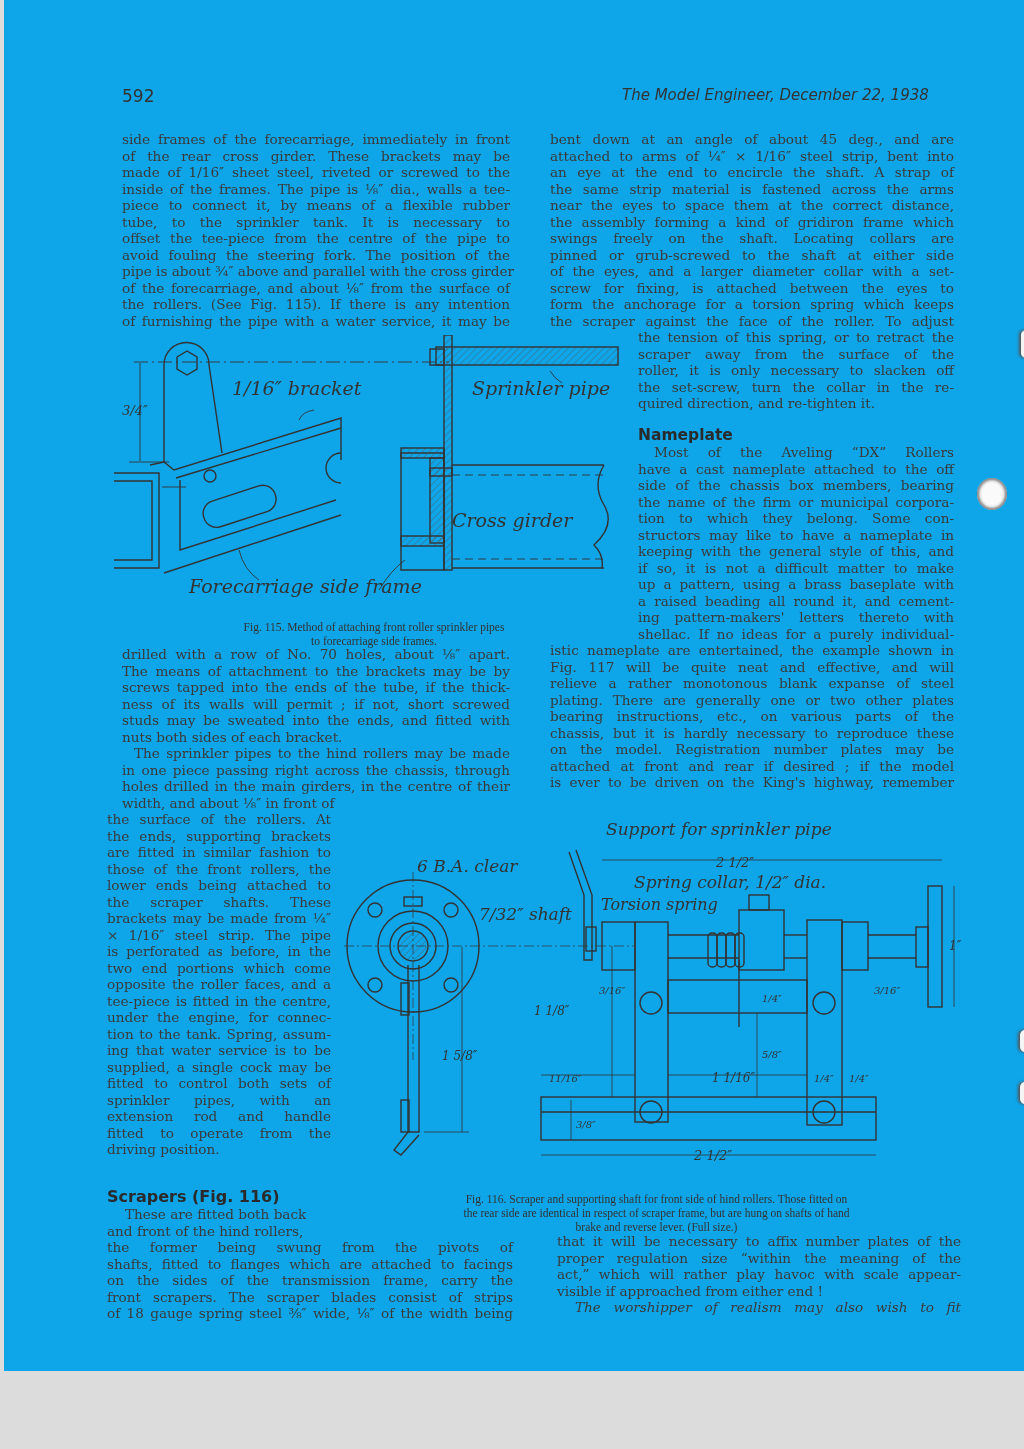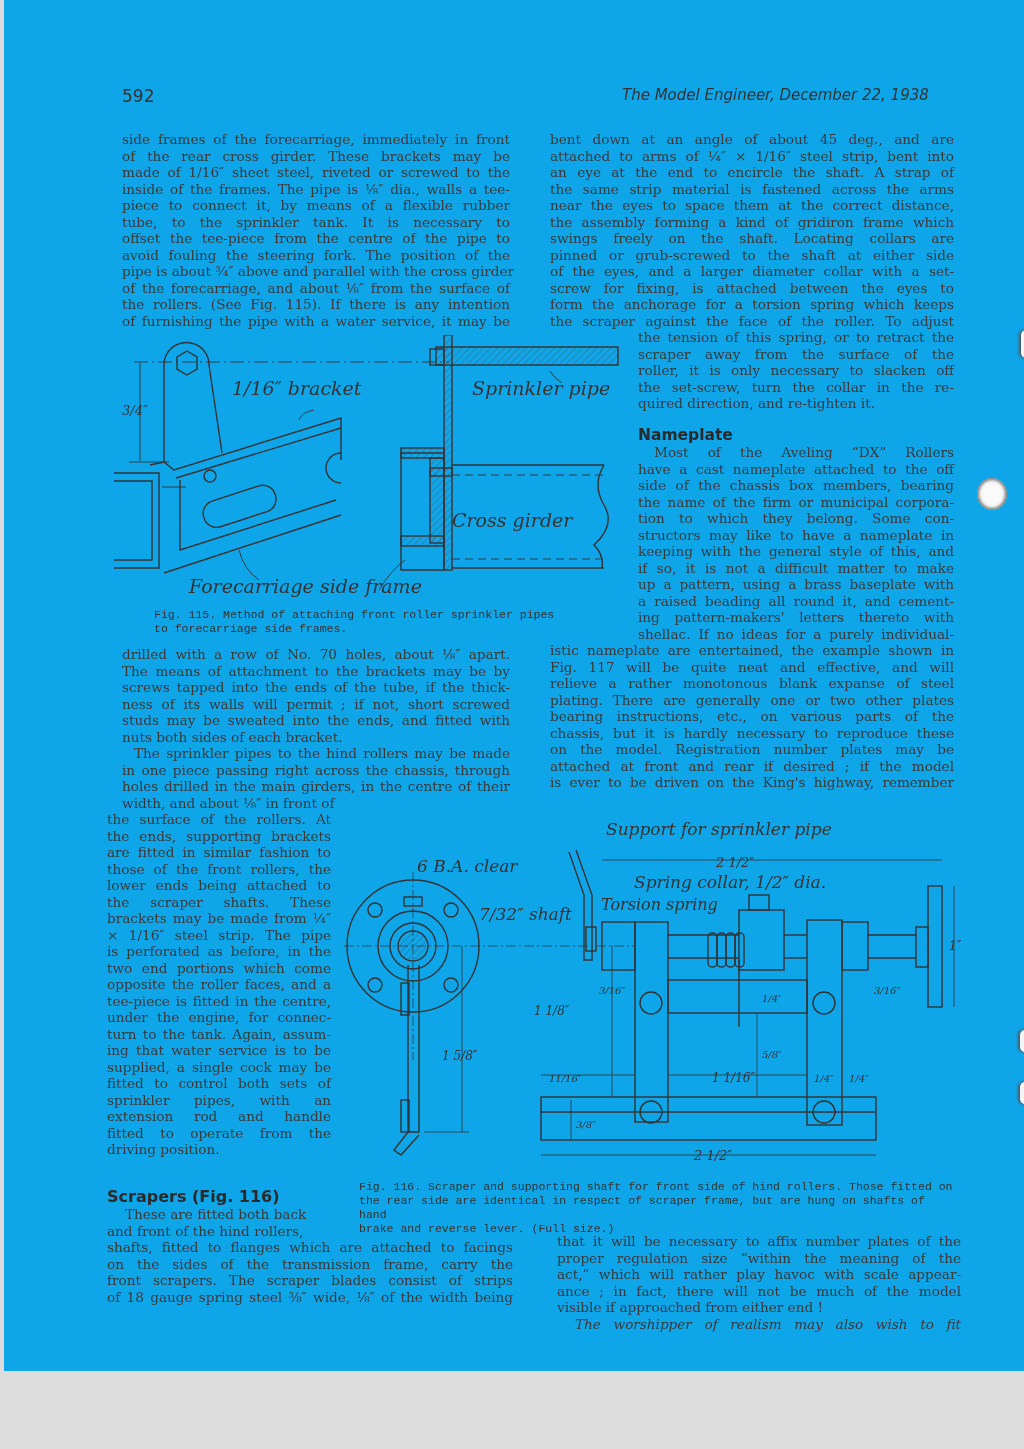--- a/index.html
+++ b/index.html
@@ -10,21 +10,21 @@
     color: #2e2e2e;
   }
   .page { position: absolute; left: 4px; top: 0; width: 1024px; height: 1371px; background: #0ea5e9; }
   .abs { position: absolute; }
   .folio { left: 118px; top: 86px; font-family: "DejaVu Sans", sans-serif; font-size: 17px; color: #333; }
   .running { left: 618px; top: 86px; font-family: "DejaVu Sans", sans-serif; font-style: italic; font-size: 15px; color: #333; white-space: nowrap; }
   .col { font-size: 13.6px; line-height: 16.5px; text-align: justify; color: #3a3a3a; }
   .lines span { display: block; text-align: justify; text-align-last: justify; white-space: nowrap; }
   .lines span.last { text-align-last: left; }
   .heading { font-family: "DejaVu Sans", sans-serif; font-weight: bold; font-size: 15.5px; color: #2a2a2a; }
-  .caption { font-family: Liberation Mono, monospace; font-size: 11.5px; line-height: 14px; text-align: left; color: #333; }
+  .caption { font-family: Liberation Serif, serif; font-size: 11.5px; line-height: 14px; text-align: center; color: #333; margin-top: 12px; }
   svg text { font-family: "DejaVu Serif", serif; font-style: italic; fill: #333; }
   .hole { position: absolute; border-radius: 50%; background: #fafafa; box-shadow: 0 0 3px 2px #777 inset; }
   .tear { position: absolute; background: #f5f5f5; border-radius: 5px; box-shadow: -2px 0 3px #555; }
 </style>
 </head>
 <body>
 
 <div class="page">
 
   <div class="abs folio">592</div>
@@ -173,21 +173,21 @@
     <span>those of the front rollers, the</span>
     <span>lower ends being attached to</span>
     <span>the scraper shafts. These</span>
     <span>brackets may be made from ¼″</span>
     <span>× 1/16″ steel strip. The pipe</span>
     <span>is perforated as before, in the</span>
     <span>two end portions which come</span>
     <span>opposite the roller faces, and a</span>
     <span>tee-piece is fitted in the centre,</span>
     <span>under the engine, for connec-</span>
-    <span>turn to the tank. Again, assum-</span>
+    <span>tion to the tank. Spring, assum-</span>
     <span>ing that water service is to be</span>
     <span>supplied, a single cock may be</span>
     <span>fitted to control both sets of</span>
     <span>sprinkler pipes, with an</span>
     <span>extension rod and handle</span>
     <span>fitted to operate from the</span>
     <span class="last">driving position.</span>
   </div>
 
   <svg class="abs" style="left:340px; top:810px;" width="630" height="365" viewBox="0 0 630 365">
@@ -276,37 +276,37 @@
     <text x="505" y="272" font-size="10">1/4″</text>
     <text x="232" y="318" font-size="10">3/8″</text>
   </svg>
 
   <div class="abs heading" style="left:103px; top:1187px; font-size:16px;">Scrapers (Fig. 116)</div>
   <div class="abs col lines" style="left:103px; top:1206px; width:228px;">
     <span class="last" style="padding-left:18px;">These are fitted both back</span>
     <span class="last">and front of the hind rollers,</span>
   </div>
   <div class="abs col lines" style="left:103px; top:1239px; width:406px;">
+    <span>the former being swung from the pivots of</span>
     <span>shafts, fitted to flanges which are attached to facings</span>
     <span>on the sides of the transmission frame, carry the</span>
     <span>front scrapers. The scraper blades consist of strips</span>
     <span>of 18 gauge spring steel ⅜″ wide, ⅛″ of the width being</span>
   </div>
 
   <div class="abs caption" style="left:355px; top:1180px; width:595px;">
     <div>Fig. 116.  Scraper and supporting shaft for front side of hind rollers.   Those fitted on</div>
     <div>the rear side are identical in respect of scraper frame, but are hung on shafts of hand</div>
     <div>brake and reverse lever.  (Full size.)</div>
   </div>
 
   <div class="abs col lines" style="left:553px; top:1233px; width:404px;">
     <span>that it will be necessary to affix number plates of the</span>
     <span>proper regulation size “within the meaning of the</span>
     <span>act,” which will rather play havoc with scale appear-</span>
-    <span>ance ; in fact, there will not be much of the model</span>
     <span class="last">visible if approached from either end !</span>
     <span style="padding-left:18px;font-style:italic;">The worshipper of realism may also wish to fit</span>
   </div>
 
   <div class="hole" style="left:973px; top:478px; width:30px; height:32px;"></div>
   <div class="tear" style="left:1017px; top:330px; width:10px; height:28px;"></div>
   <div class="tear" style="left:1016px; top:1030px; width:12px; height:22px;"></div>
   <div class="tear" style="left:1016px; top:1082px; width:12px; height:22px;"></div>
 </div>
 

